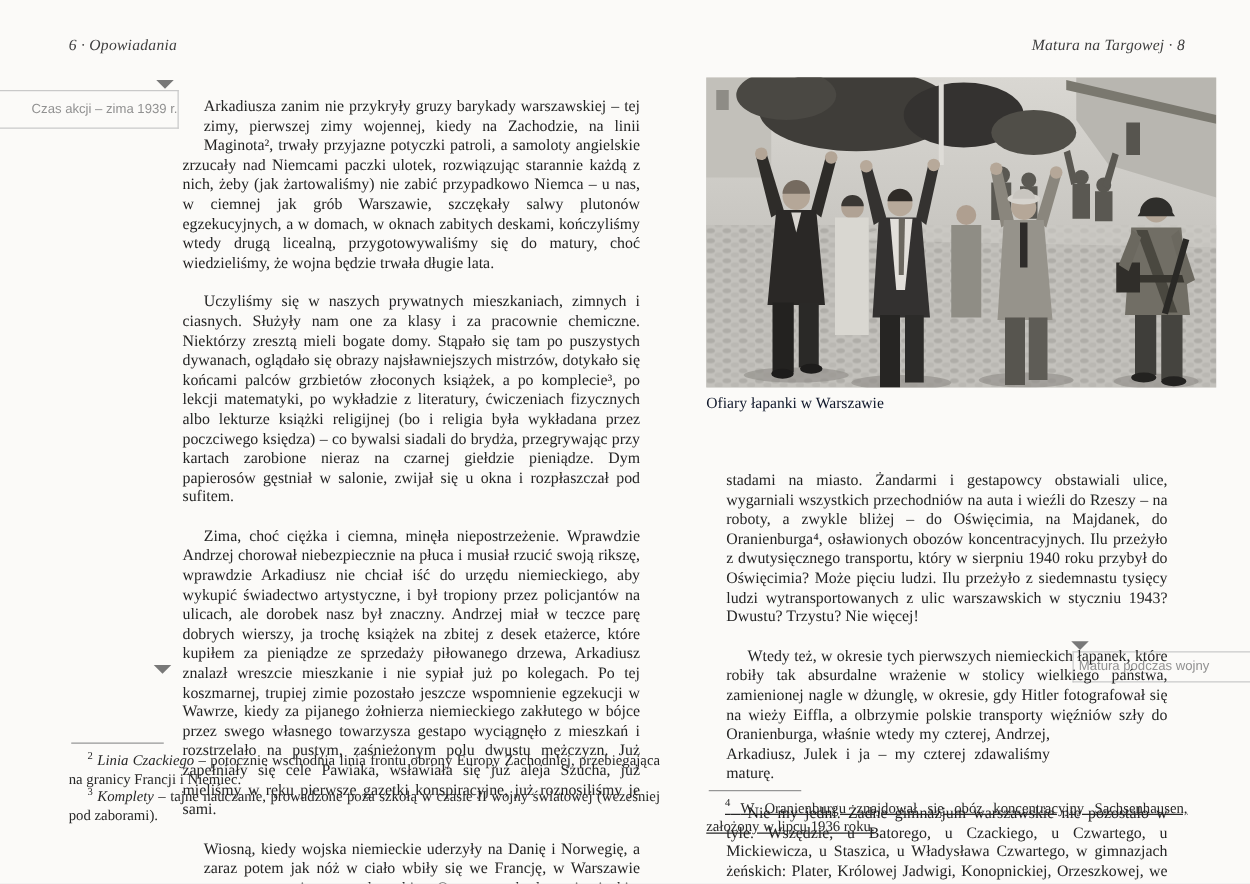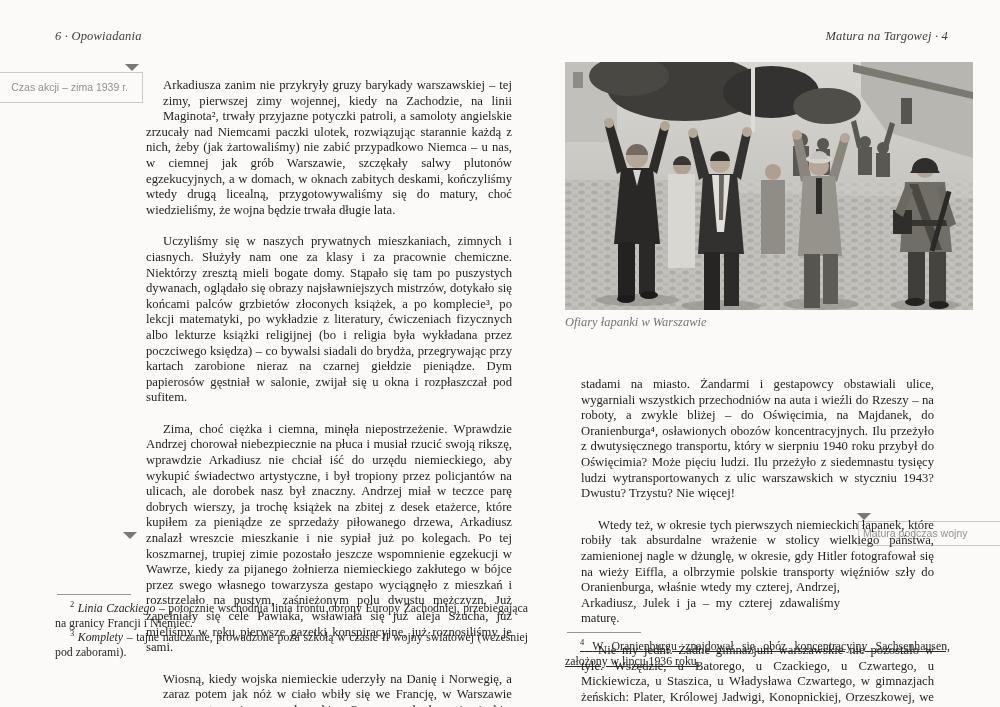--- a/index.html
+++ b/index.html
@@ -35,21 +35,21 @@
   .margin-note{
     position:absolute; box-sizing:border-box;
     font-family:"Liberation Sans", sans-serif;
     font-size:10.5px; color:#919191; line-height:12.5px;
     display:flex; align-items:center; background:#fbfaf8;
     white-space:pre-line;
   }
   .mn-left{
     border-top:1px solid #c9c9c9; border-bottom:1px solid #c9c9c9;
     border-right:1px solid #c9c9c9;
-    justify-content:flex-end; text-align:right; padding-right:14px;
+    justify-content:flex-end; text-align:right; padding-right:0;
   }
   .mn1{left:0; top:72px; width:143px; height:31px;}
   .mn2{left:0; top:540px; width:141px; height:33px;}
   .mn3{
     left:858px; top:521px; width:142px; height:25px;
     border-top:1px solid #c9c9c9; border-bottom:1px solid #c9c9c9;
     border-left:1px solid #c9c9c9;
     justify-content:flex-start; text-align:left; padding-left:4px;
   }
   .tri{
@@ -59,42 +59,42 @@
   }
   .tri1{left:125px; top:64px;}
   .tri2{left:123px; top:532px;}
   .tri3{left:857px; top:513px;}
 
   
   .photo{position:absolute; left:565px; top:62px; width:408px; height:248px; background:#c9c7c2;}
   .photo svg{display:block; width:100%; height:100%;}
   .caption{
     position:absolute; left:565px; top:315px;
-    font-style:italic; font-size:12.5px; color:#737373;
+    font-size:12.5px; color:#0f172a;
   }
 
   
   .footnotes{
     position:absolute; text-align:justify; color:#272727;
     font-size:11.8px; line-height:14.6px;
   }
   .fn-left{left:55px; top:594px; width:473px;}
   .fn-right{left:565px; top:632px; width:385px;text-decoration:underline;}
   .fn-rule{width:74px; border-top:1px solid #969696; margin:0 0 6px 2px; height:0;}
   .footnotes p{margin:0; text-indent:15px;}
   .fnm{font-size:8.5px; vertical-align:super; line-height:0;}
   .fnt{font-style:italic;}
 </style>
 </head>
 <body>
 
 <div class="spread">
 
   <div class="running-head rh-left">6 · Opowiadania</div>
-  <div class="running-head rh-right">Matura na Targowej · 4</div>
+  <div class="running-head rh-right">Matura na Targowej · 8</div>
 
   <div class="tri tri1"></div>
   <div class="margin-note mn-left mn1">
     <span>Czas akcji – zima 1939 r.</span>
   </div>
   <div class="tri tri2"></div>
 
   <div class="tri tri3"></div>
   <div class="margin-note mn3">
     <span>Matura podczas wojny</span>

